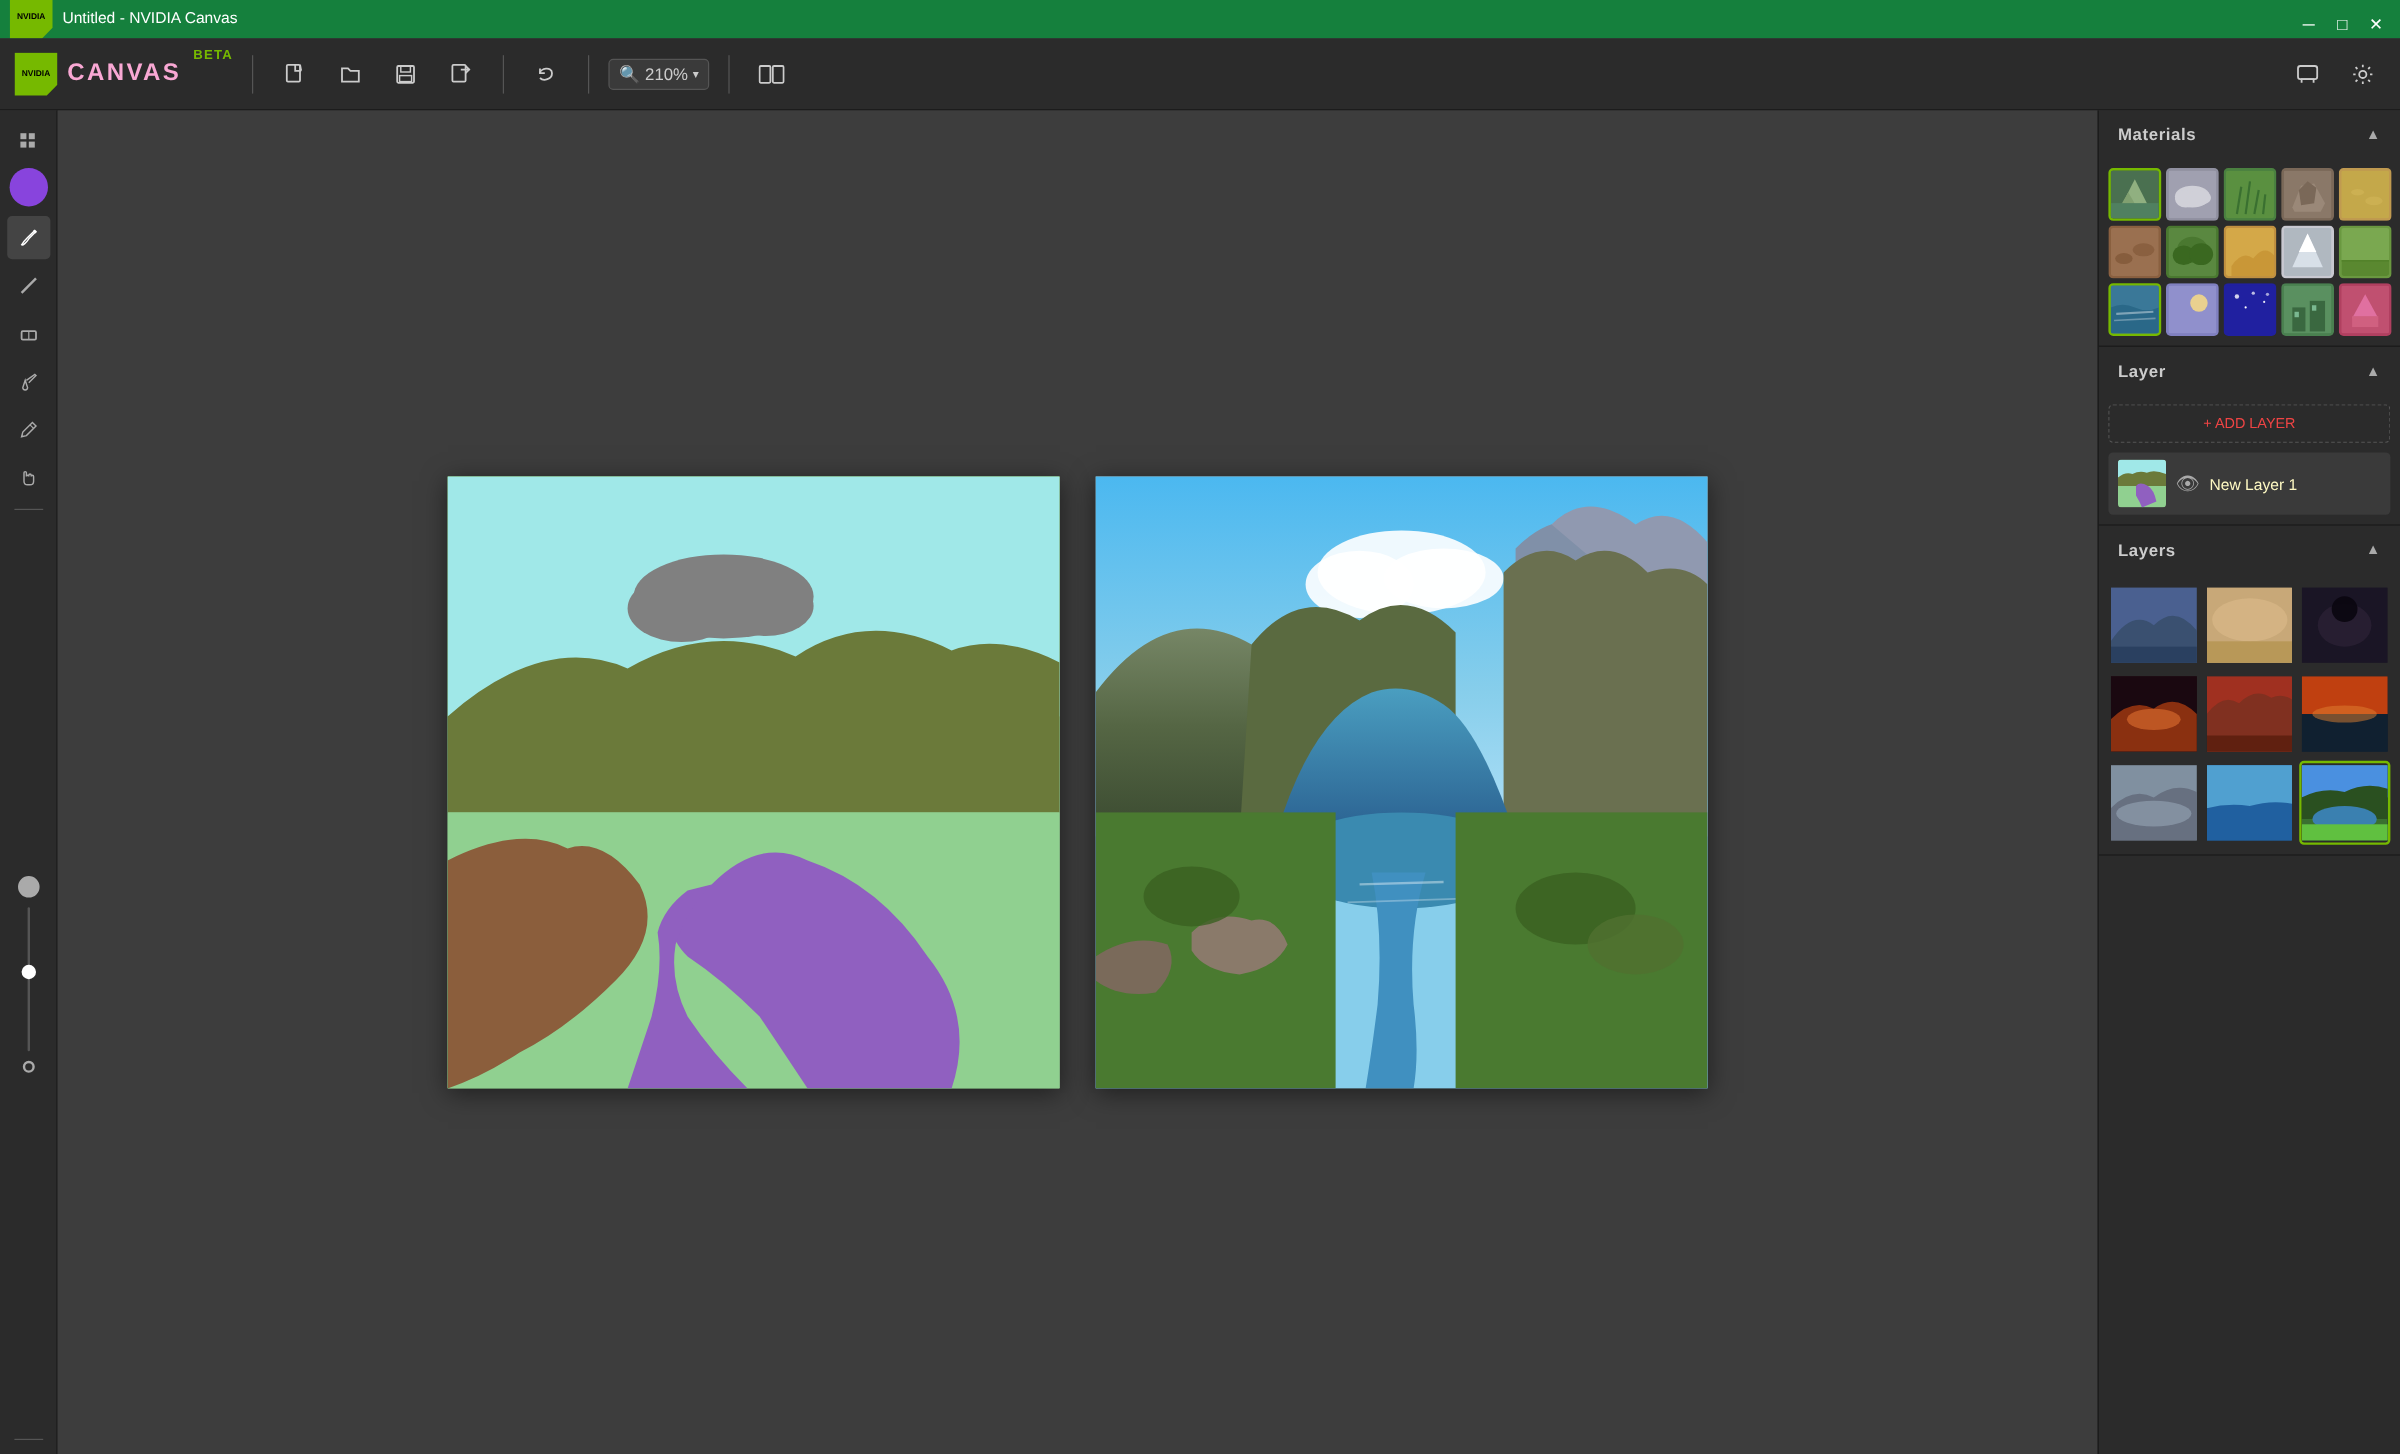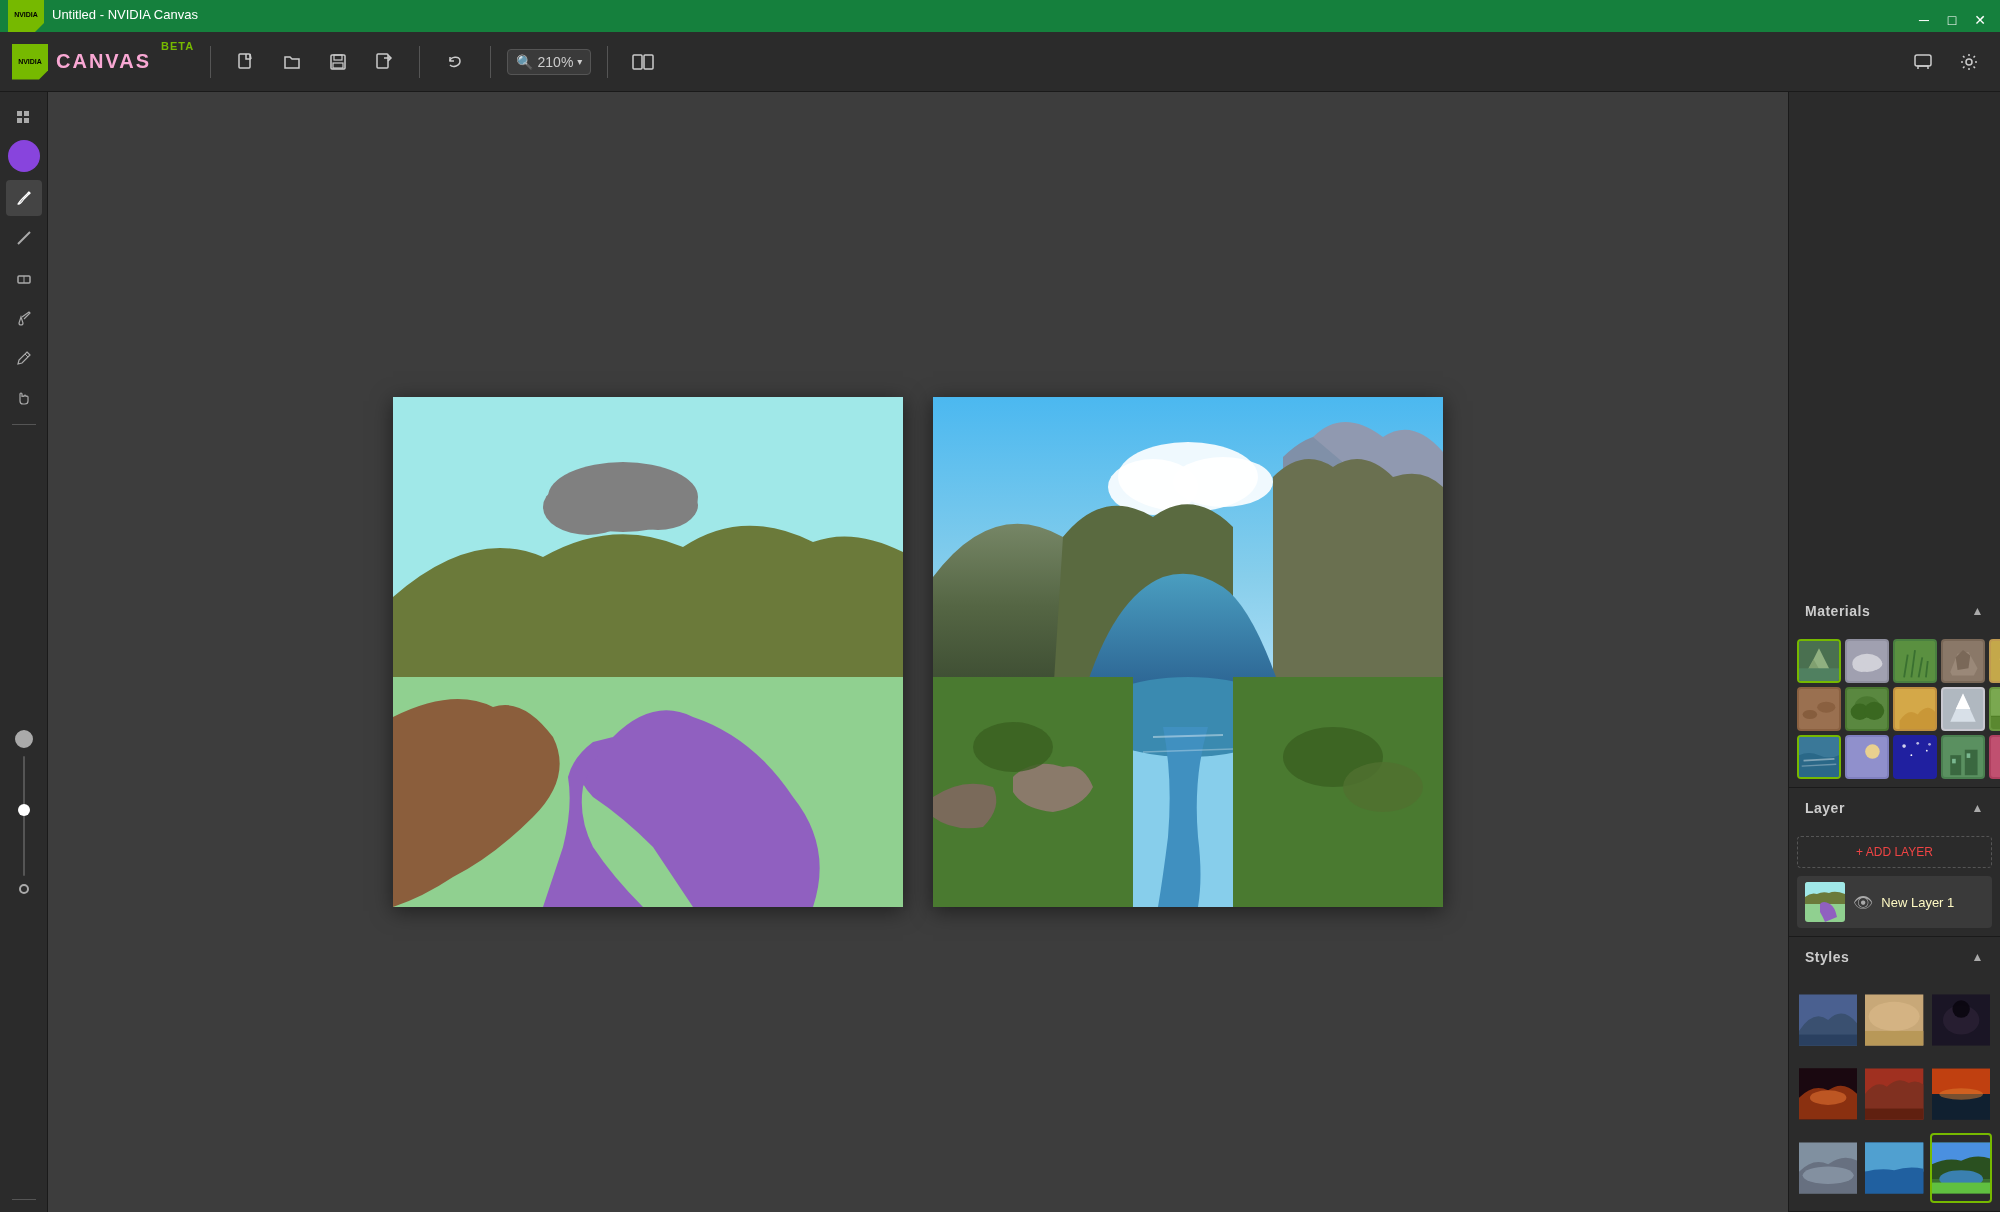--- a/index.html
+++ b/index.html
@@ -101,27 +101,26 @@
       width: 510px; height: 510px;
       box-shadow: 0 4px 20px rgba(0,0,0,0.5);
       flex-shrink: 0;
     }
 
     
     #seg-canvas { background: #90d090; }
 
     
     #right-panel {
-      width: 212px;
+      width: 252px;
       background: #2b2b2b;
       border-left: 1px solid #1a1a1a;
       display: flex;
       flex-direction: column;
       overflow-y: auto;
-      justify-content: flex-end;
     }
 
     .panel-section { border-bottom: 1px solid #1a1a1a; }
     .panel-header {
       display: flex; align-items: center; justify-content: space-between;
       padding: 12px 16px;
       color: #ccc; font-size: 14px; font-weight: 600; letter-spacing: 0.5px;
       cursor: pointer;
     }
     .panel-chevron { color: #aaa; font-size: 12px; }
@@ -576,21 +575,21 @@
             </svg>
           </div>
           <span class="layer-vis-btn">👁</span>
           <span class="layer-name">New Layer 1</span>
         </div>
       </div>
     </div>
 
     <div class="panel-section">
       <div class="panel-header">
-        <span>Styles</span>
+        <span>Layers</span>
         <span class="panel-chevron">▲</span>
       </div>
       <div class="styles-grid">
 
         <div class="style-item">
           <svg class="style-item-inner" viewBox="0 0 80 70">
             <rect width="80" height="70" fill="#4a6090"></rect>
             <path d="M0 50 Q20 20, 40 35 Q60 15, 80 40 L80 70 L0 70 Z" fill="#3a5070"></path>
             <rect x="0" y="55" width="80" height="15" fill="#2a4060"></rect>
           </svg>

